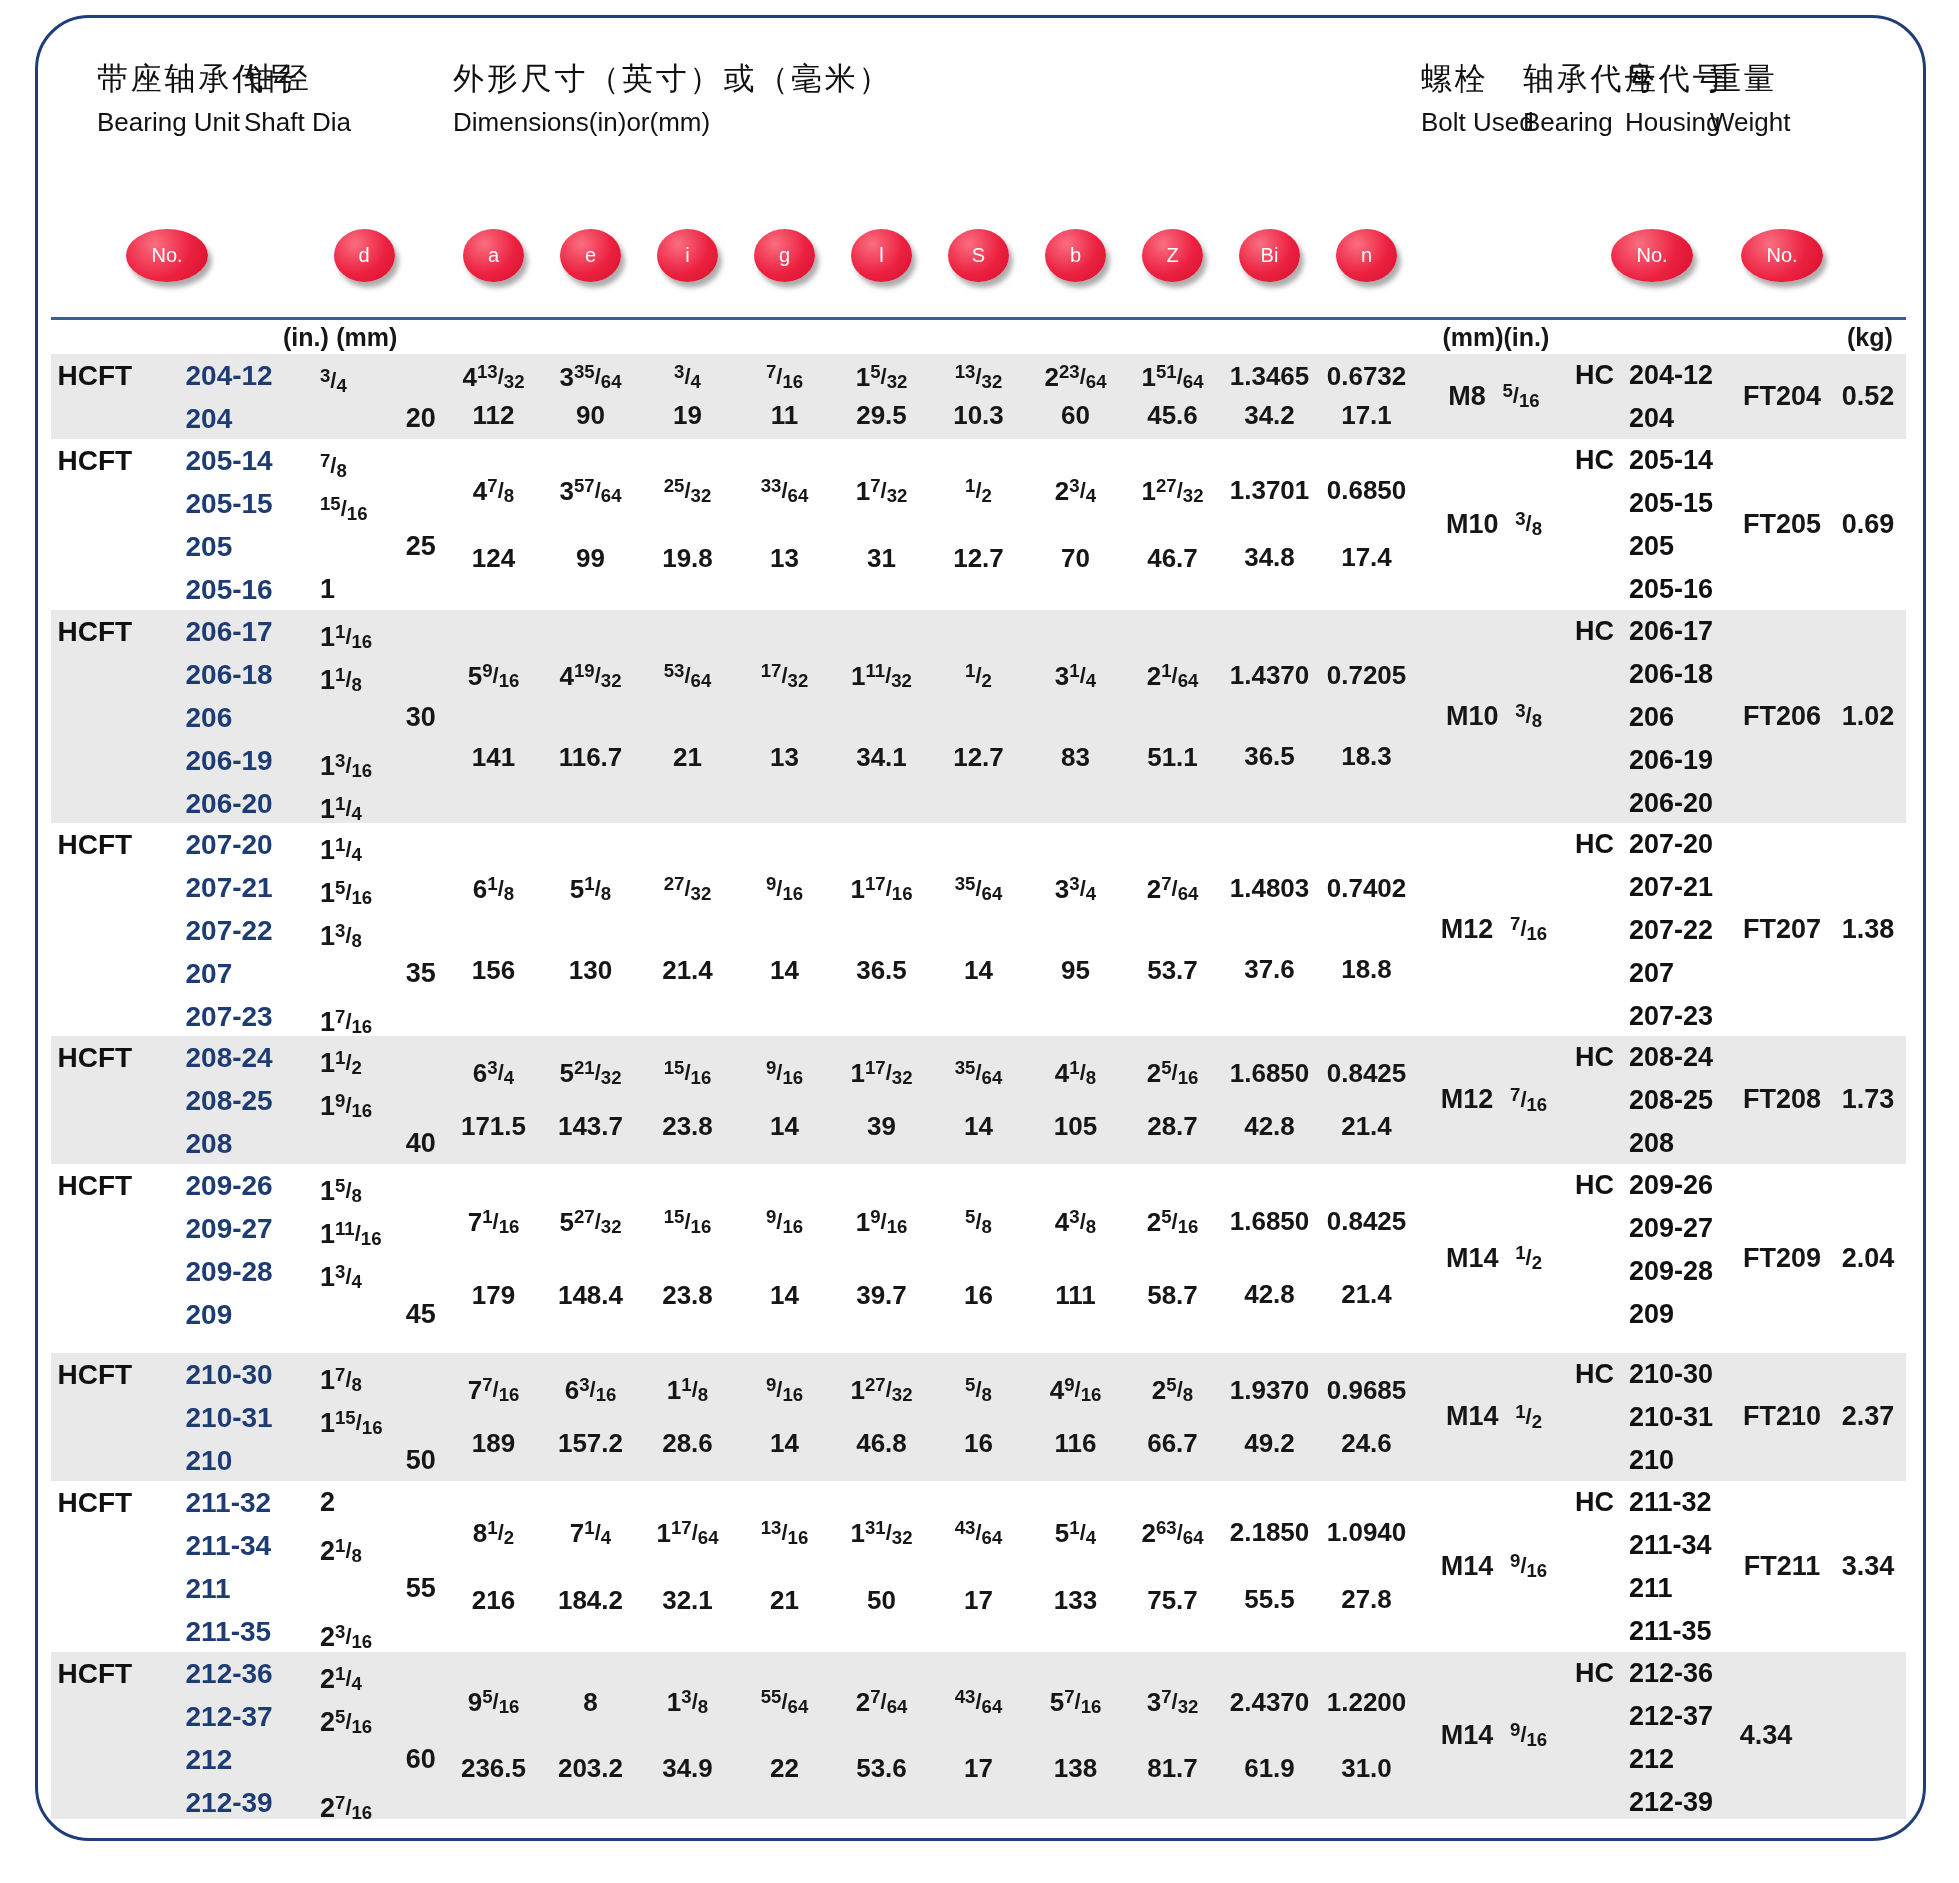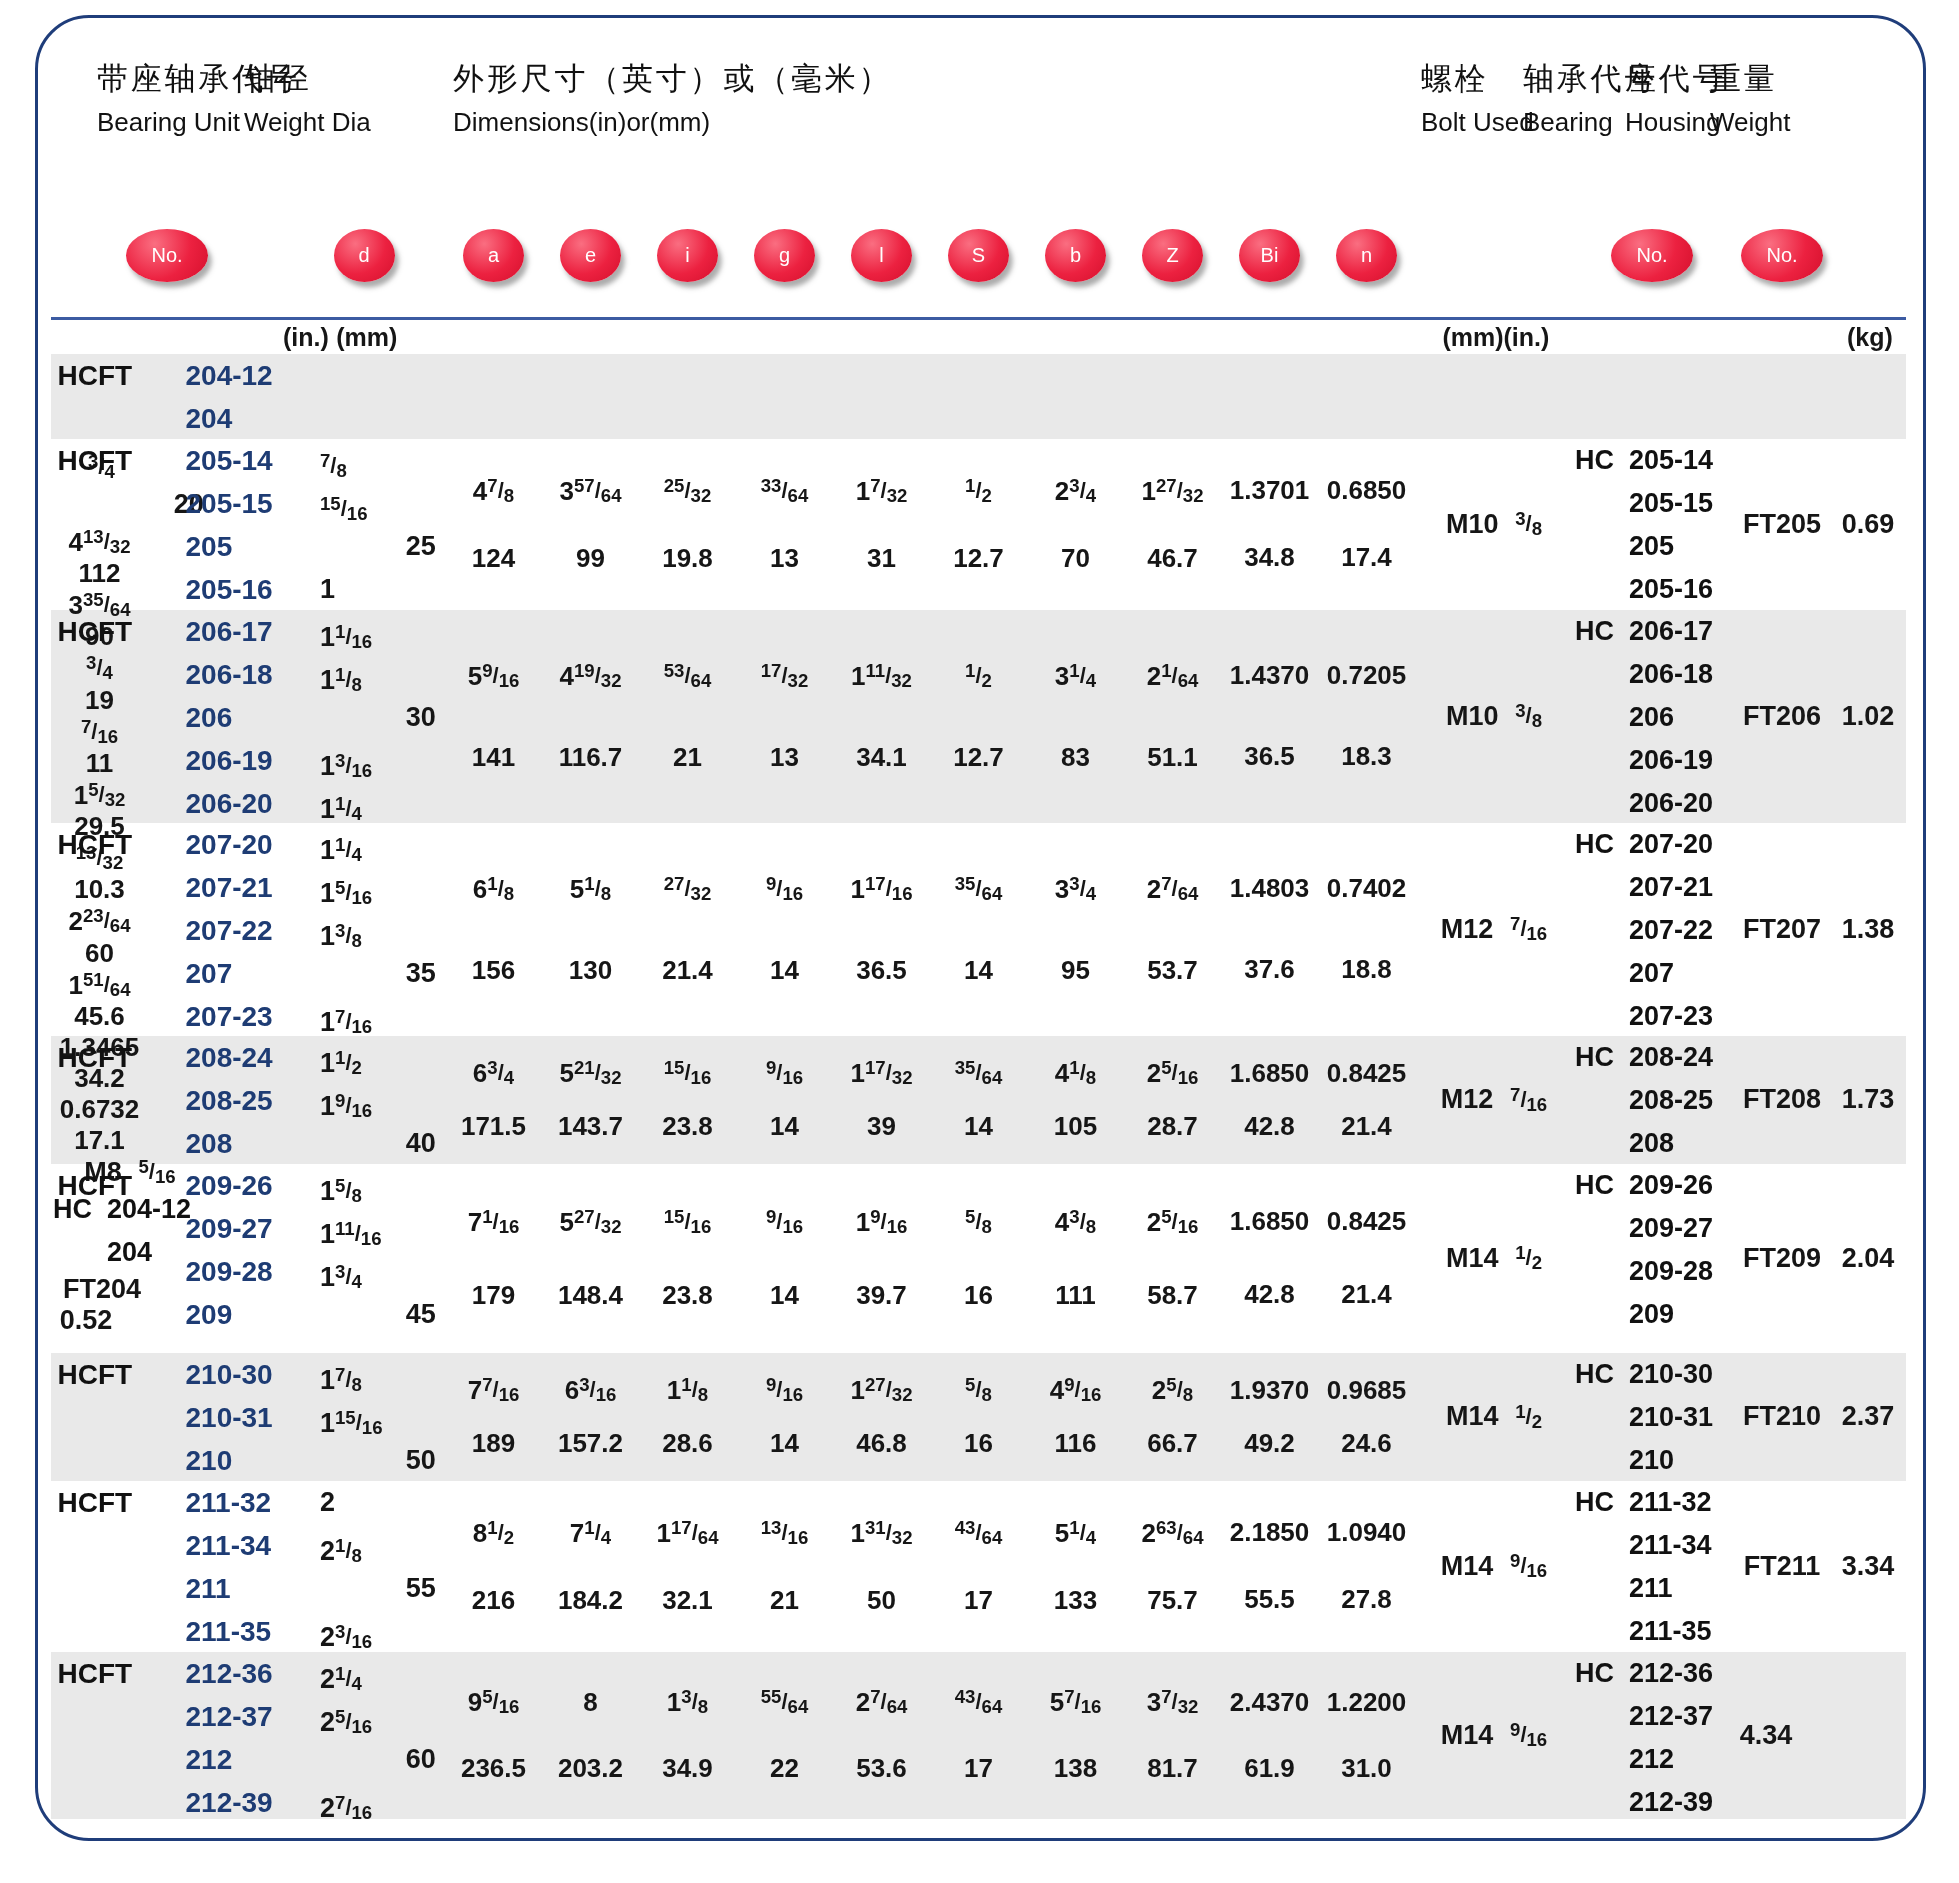--- a/index.html
+++ b/index.html
@@ -65,21 +65,21 @@
 
 <div class="content">
 
   <div class="header">
     <div class="hgroup" style="left:46px">
       <div class="zh">带座轴承代号</div>
       <div class="en">Bearing Unit</div>
     </div>
     <div class="hgroup" style="left:193px">
       <div class="zh">轴径</div>
-      <div class="en">Weight Dia</div>
+      <div class="en">Shaft Dia</div>
     </div>
     <div class="hgroup" style="left:402px">
       <div class="zh">外形尺寸（英寸）或（毫米）</div>
       <div class="en">Dimensions(in)or(mm)</div>
     </div>
     <div class="hgroup" style="left:1370px">
       <div class="zh">螺栓</div>
       <div class="en">Bolt Used</div>
     </div>
     <div class="hgroup" style="left:1472px">
@@ -165,21 +165,21 @@
         <span>(mm)(in.)</span>
       </div>
     <div class="ucell w-bearing"></div>
     <div class="ucell w-housing"></div>
     <div class="ucell w-weight u-weight">
         <span>(kg)</span>
       </div>
   </div>
 
   <div id="blocks">
-      <div class="block shaded" style="height: 85px; flex-direction: column;">
+      <div class="block shaded" style="height: 85px;">
         <div class="c w-unit">
           <div class="row46"><span class="u-prefix">HCFT</span><span class="u-no">204-12</span></div>
           <div class="row46"><span class="u-prefix"></span><span class="u-no">204</span></div>
         </div>
         <div class="c w-d">
           <div class="d-row row46">
             <span><span class="fn">3</span><span class="fs">/</span><span class="fd">4</span></span>
             <span></span>
           </div>
           <div class="d-row row46">

